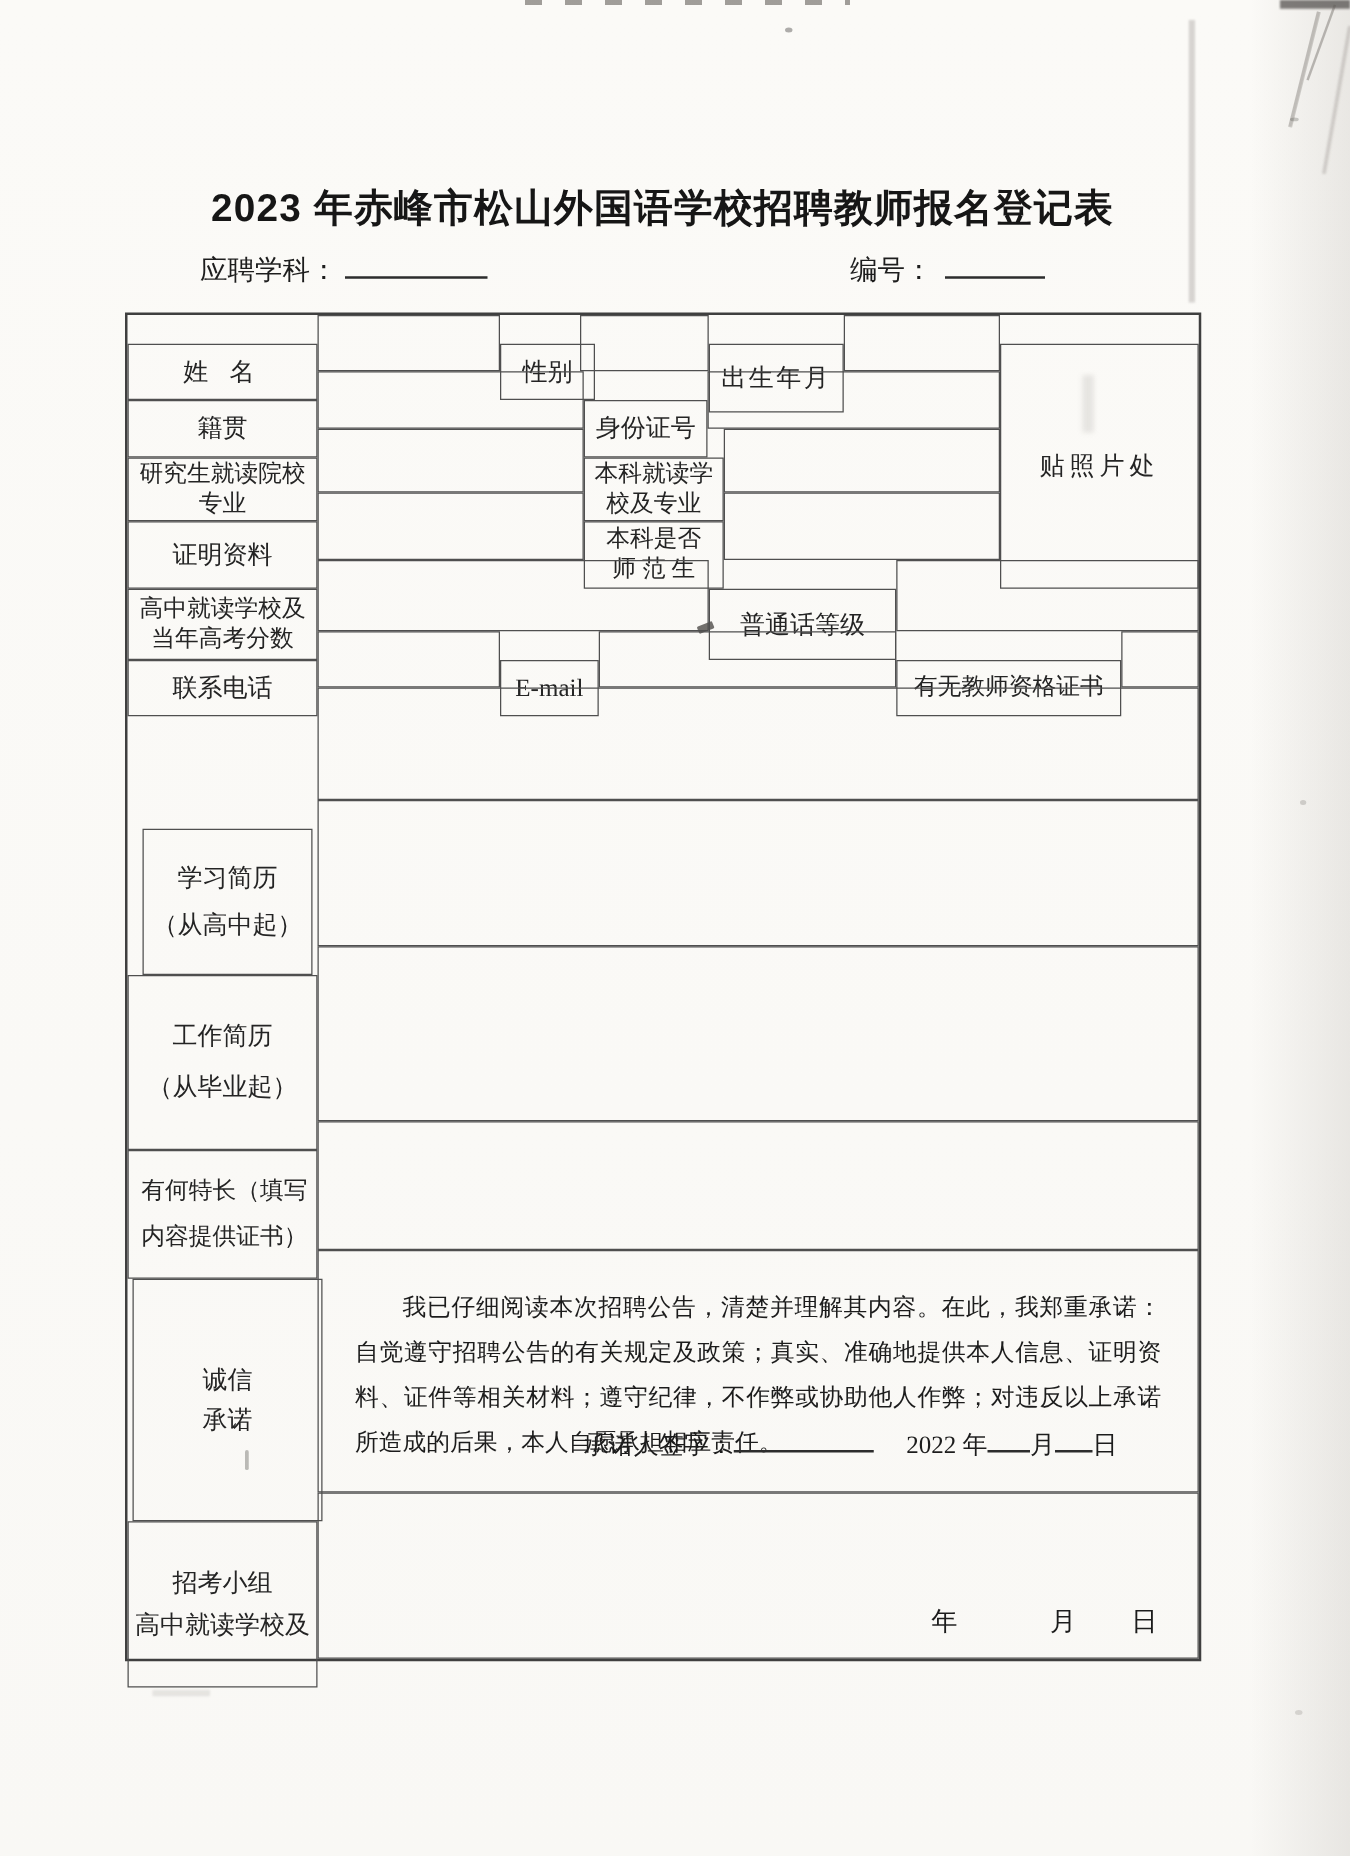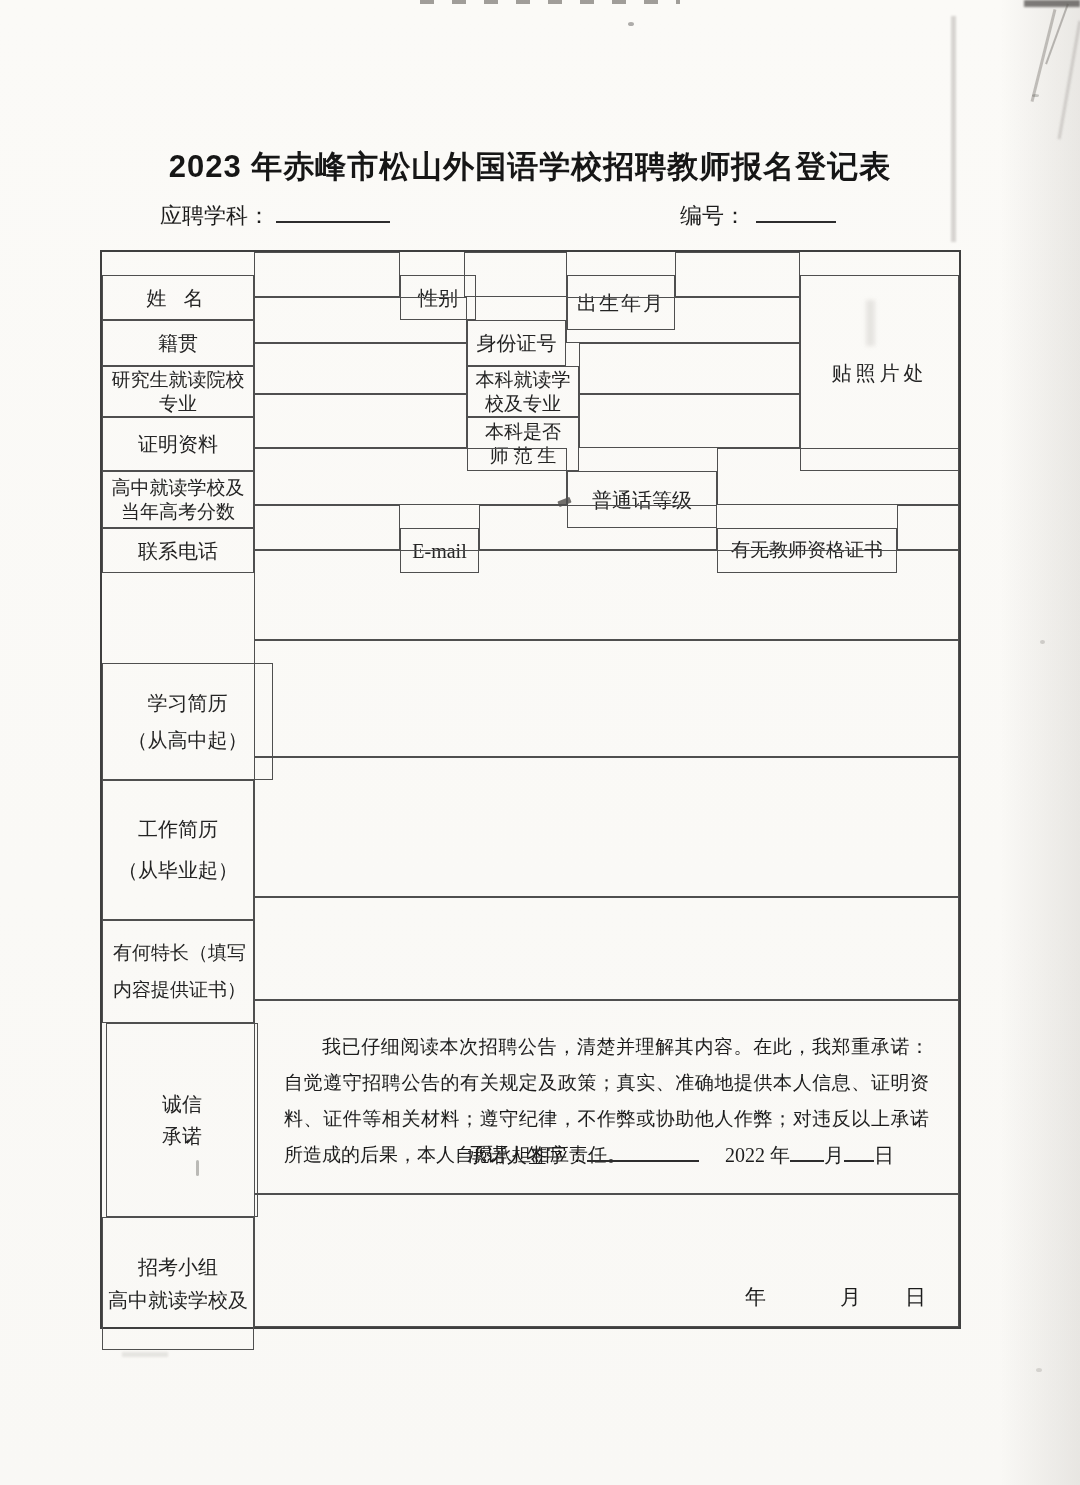--- a/index.html
+++ b/index.html
@@ -138,21 +138,21 @@
 
     <div class="cell lbl" style="left:0;top:253px;width:152px;height:45px">联系电话</div>
     <div class="cell" style="left:152px;top:253px;width:146px;height:45px"></div>
     <div class="cell lbl" style="left:298px;top:253px;width:79px;height:45px">E-mail</div>
     <div class="cell" style="left:377px;top:253px;width:238px;height:45px"></div>
     <div class="cell lbl fs19" style="left:615px;top:253px;width:180px;height:45px">有无教师资格证书</div>
     <div class="cell" style="left:795px;top:253px;width:62px;height:45px"></div>
 
     <div class="cell" style="left:152px;top:298px;width:705px;height:90px"></div>
 
-    <div class="cell lbl lh185" style="left:0;top:388px;width:171px;height:117px">学习简历
+    <div class="cell lbl lh185" style="left:12px;top:388px;width:136px;height:117px">学习简历
 （从高中起）</div>
     <div class="cell" style="left:152px;top:388px;width:705px;height:117px"></div>
 
     <div class="cell lbl lh20" style="left:0;top:505px;width:152px;height:140px">工作简历
 （从毕业起）</div>
     <div class="cell" style="left:152px;top:505px;width:705px;height:140px"></div>
 
     <div class="cell lbl fs19 lh19" style="left:0;top:645px;width:152px;height:103px;justify-content:flex-start;padding-left:10px;text-align:left">有何特长（填写
 内容提供证书）</div>
     <div class="cell" style="left:152px;top:645px;width:705px;height:103px"></div>

